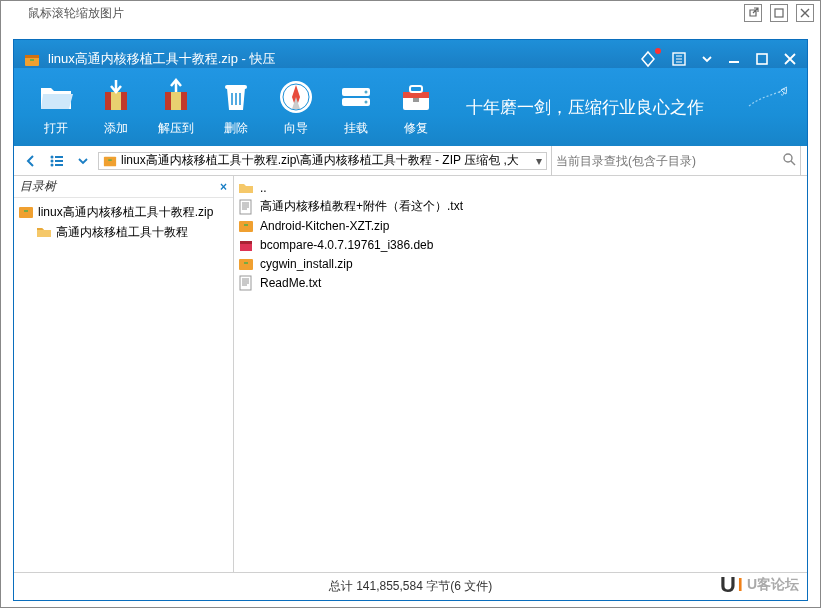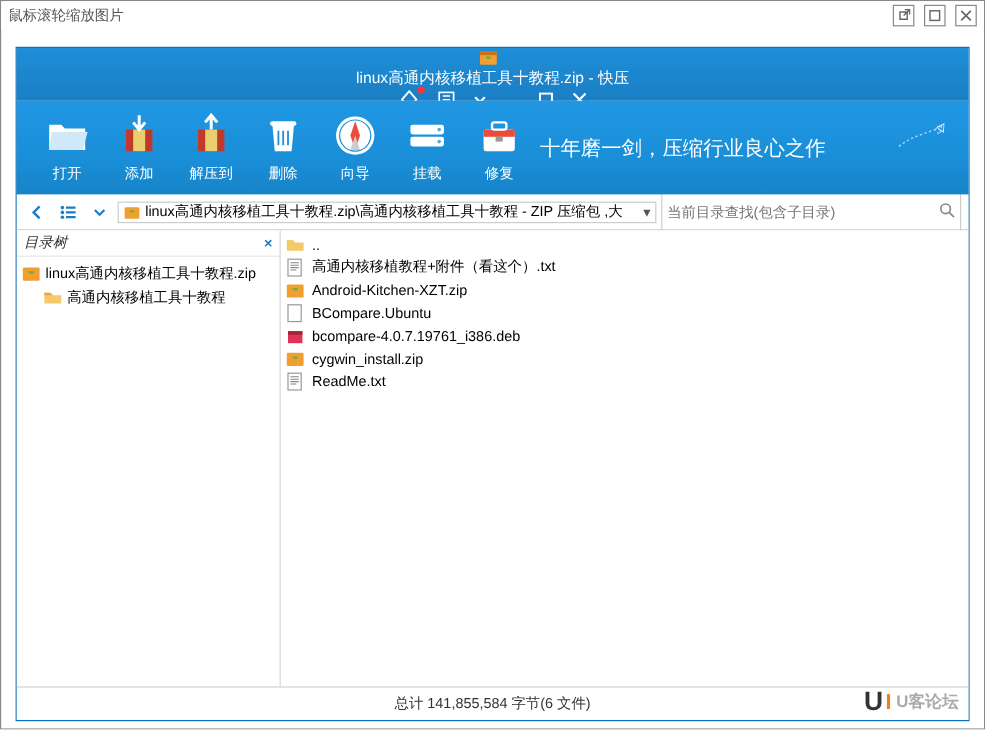--- a/index.html
+++ b/index.html
@@ -1,34 +1,34 @@
 <!DOCTYPE html>
 <html><head>
 <meta charset="utf-8">
 <style>
 * { margin: 0; padding: 0; box-sizing: border-box; }
 body { font-family: "Microsoft YaHei", Arial, sans-serif; font-size: 12px; background: #fff; width: 821px; height: 608px; overflow: hidden; }
 .outer-frame { border: 1px solid #888; width: 821px; height: 608px; position: relative; }
 .outer-titlebar { display: flex; align-items: center; height: 24px; padding: 0 6px; background: #fff; }
-.outer-title { flex: 1; color: #555; }
+.outer-title { flex: 1; color: #555; margin-left: 21px; }
 .outer-controls { display: flex; gap: 8px; }
 .outer-ctrl-btn { width: 18px; height: 18px; border: 1px solid #888; display: flex; align-items: center; justify-content: center; cursor: pointer; color: #555; font-size: 11px; }
 .outer-body { position: absolute; left: 12px; top: 38px; right: 12px; bottom: 6px; border: 1px solid #0a6ebd; display: flex; flex-direction: column; background: #fff; }
-.app-titlebar { height: 44px; background: linear-gradient(to bottom, #1e8fd8, #1a7ec4); display: flex; align-items: center; padding: 0 10px; color: #fff; flex-direction: column; }
+.app-titlebar { height: 28px; background: linear-gradient(to bottom, #1e8fd8, #1a7ec4); display: flex; align-items: flex-end; padding: 0 10px; color: #fff; }
 .app-title-icon { width: 16px; height: 16px; margin-right: 8px; }
 .app-title { flex: 1; font-size: 13px; }
 .app-title-controls { display: flex; align-items: center; gap: 14px; }
 .app-ctrl { cursor: pointer; display: flex; align-items: center; justify-content: center; }
 .red-dot { position: absolute; top: -2px; right: -4px; width: 6px; height: 6px; background: #ff3333; border-radius: 50%; }
 .diamond-wrap { position: relative; }
 .toolbar { height: 78px; background: linear-gradient(to bottom, #2196e3, #1a8fd8 60%, #1784c9); display: flex; align-items: center; padding: 6px 12px; position: relative; }
 .tool-btn { display: flex; flex-direction: column; align-items: center; justify-content: center; width: 60px; height: 66px; cursor: pointer; border-radius: 4px; color: #fff; }
 .tool-icon { width: 38px; height: 38px; display: flex; align-items: center; justify-content: center; margin-bottom: 4px; }
 .tool-label { font-size: 12px; }
-.slogan { color: #fff; font-family: cursive, "KaiTi"; font-size: 17px; margin-left: 4px; }
+.slogan { color: #fff; font-family: cursive, "KaiTi"; font-size: 17px; margin-left: 20px; }
 .paper-plane { position: absolute; right: 20px; top: 18px; }
 .nav-bar { height: 30px; background: #fff; border-bottom: 1px solid #d0d0d0; display: flex; align-items: center; padding: 0 6px; gap: 4px; }
 .nav-btn { width: 22px; height: 22px; display: flex; align-items: center; justify-content: center; cursor: pointer; color: #1a7ec4; }
 .path-input { flex: 1; height: 18px; border: 1px solid #ccc; padding: 0 4px; font-size: 12px; background: #fff; display: flex; align-items: center; justify-content: space-between; cursor: text; }
 .path-dd { color: #555; cursor: pointer; }
 .search-box { width: 250px; height: 22px; border: 1px solid #ccc; padding: 18px 4px; display: flex; align-items: center; }
 .search-input { flex: 1; border: none; outline: none; font-size: 12px; }
 .main-content { flex: 1; display: flex; background: #f7f7f5; overflow: hidden; }
 .sidebar { width: 220px; background: #fff; border-right: 1px solid #d0d0d0; display: flex; flex-direction: column; }
 .sidebar-header { height: 22px; display: flex; align-items: center; justify-content: space-between; padding: 0 6px; border-bottom: 1px solid #e5e5e5; }
@@ -289,26 +289,20 @@
             </div>
             <div class="file-row">
               <span class="file-icon"><svg width="16" height="16" viewBox="0 0 16 16">
                   <rect x="1" y="3" width="14" height="11" rx="1" fill="#f0a030"></rect>
                   <rect x="6" y="6" width="4" height="2" fill="#7a4"></rect>
                 </svg></span>
               <span class="file-name">Android-Kitchen-XZT.zip</span>
             </div>
             <div class="file-row">
               <span class="file-icon"><svg width="16" height="16" viewBox="0 0 16 16">
-                  <rect x="2" y="1" width="11" height="14" fill="#fff" stroke="#999"></rect>
-                </svg></span>
-              <span class="file-name">BCompare.Ubuntu</span>
-            </div>
-            <div class="file-row">
-              <span class="file-icon"><svg width="16" height="16" viewBox="0 0 16 16">
                   <rect x="2" y="4" width="12" height="10" fill="#d35"></rect>
                   <rect x="2" y="4" width="12" height="3" fill="#a23"></rect>
                 </svg></span>
               <span class="file-name">bcompare-4.0.7.19761_i386.deb</span>
             </div>
             <div class="file-row">
               <span class="file-icon"><svg width="16" height="16" viewBox="0 0 16 16">
                   <rect x="1" y="3" width="14" height="11" rx="1" fill="#f0a030"></rect>
                   <rect x="6" y="6" width="4" height="2" fill="#7a4"></rect>
                 </svg></span>

